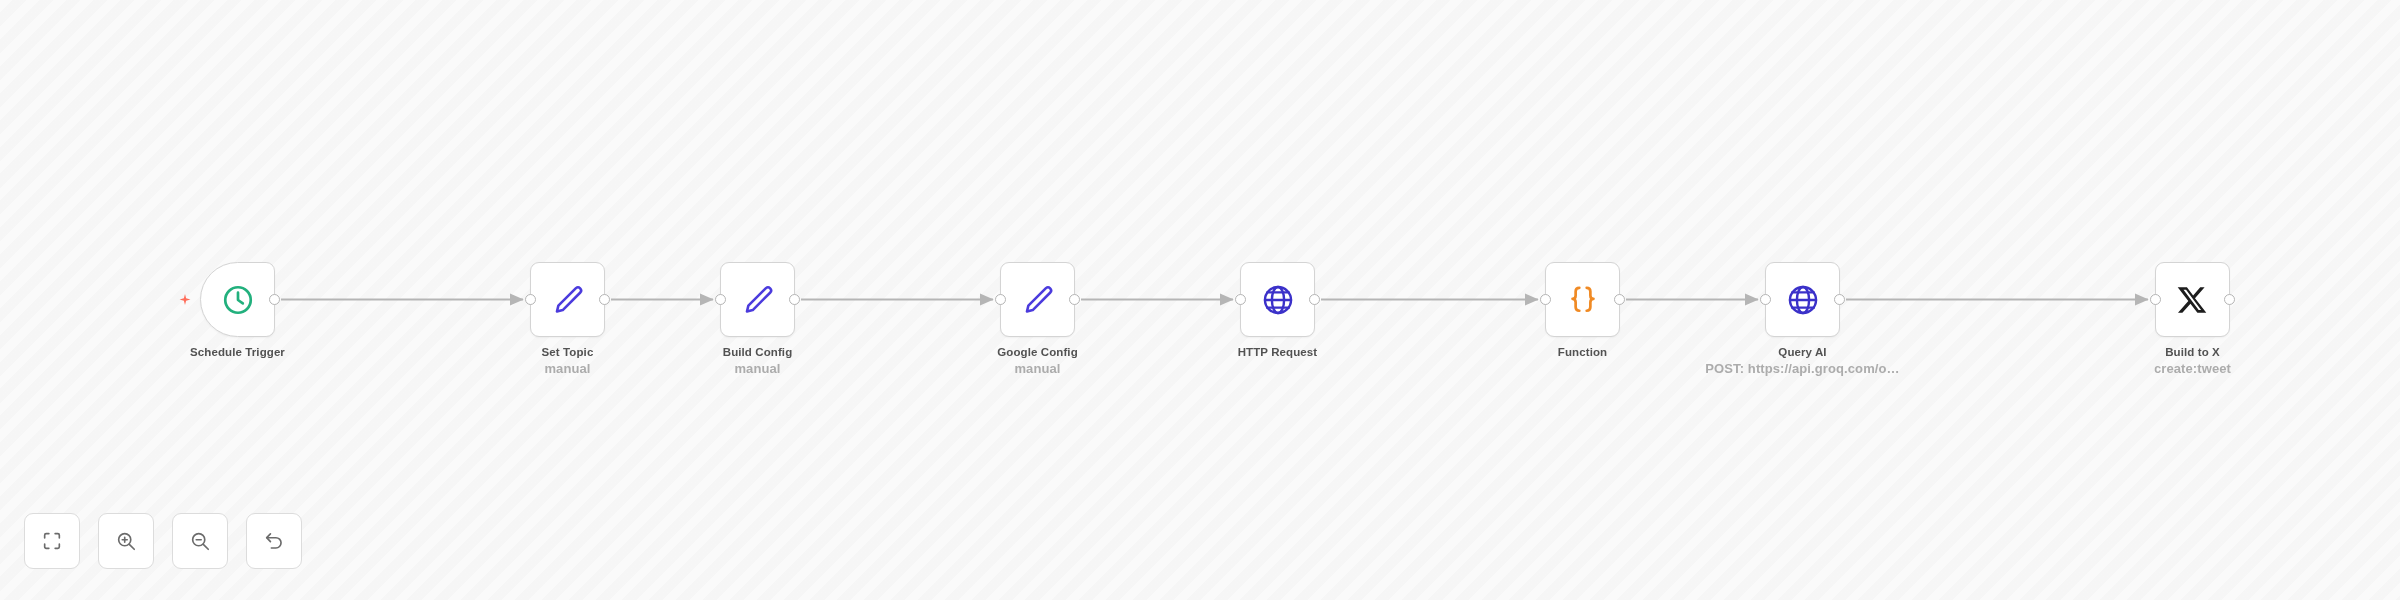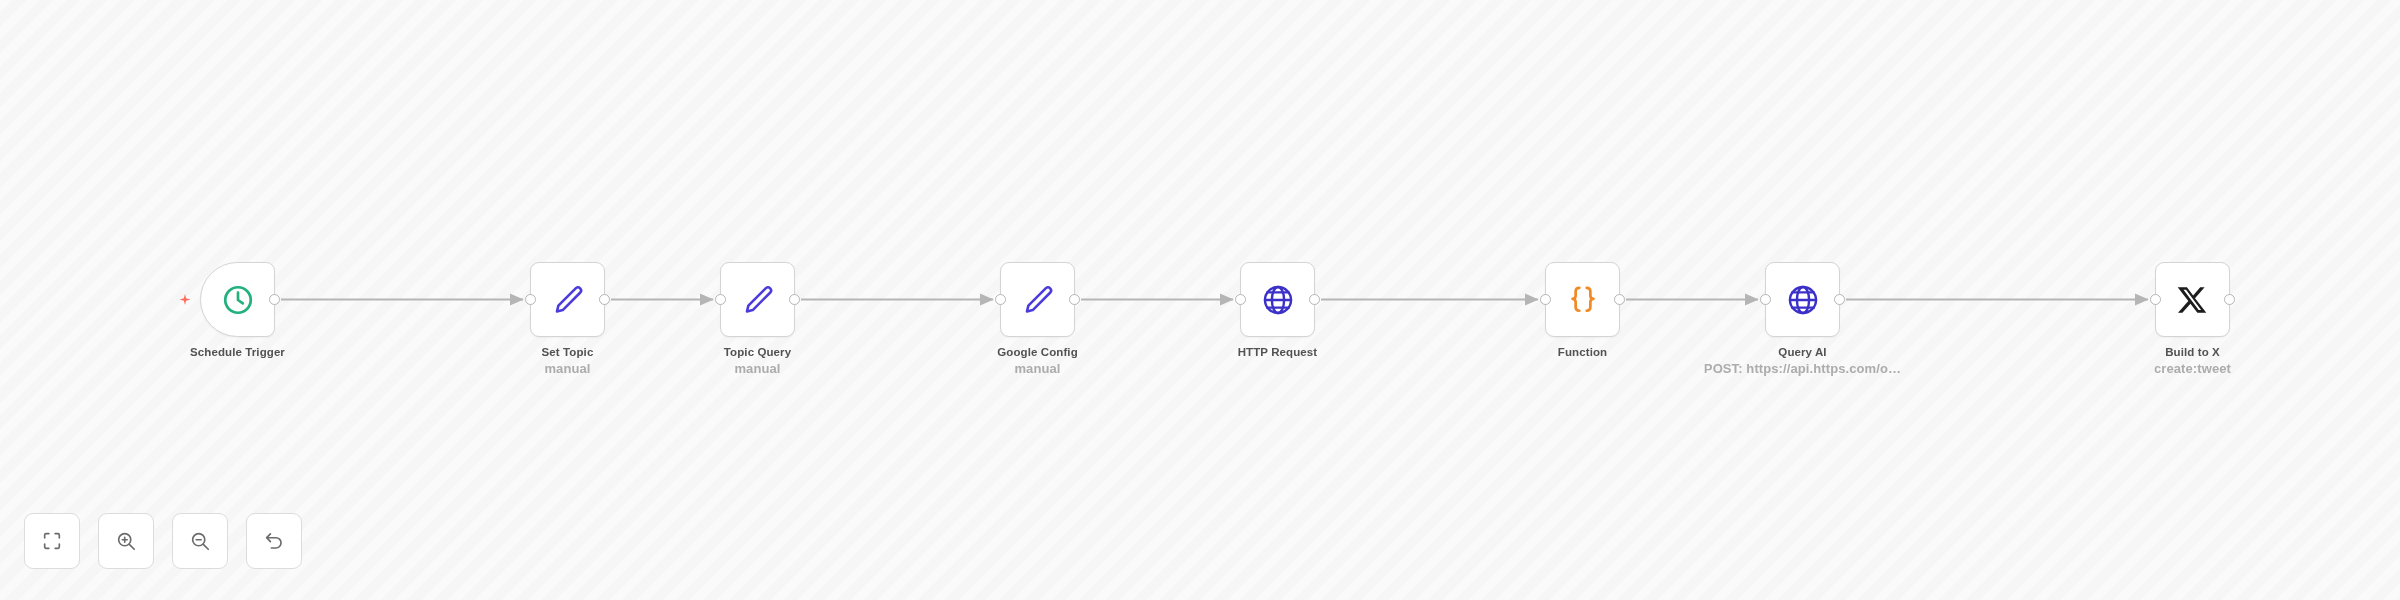--- a/index.html
+++ b/index.html
@@ -193,21 +193,21 @@
       <div class="node" style="left: 720px; top: 262px;">
         <div class="node-box">
           <span>
             <svg xmlns="http://www.w3.org/2000/svg" viewBox="0 0 24 24" class="node-icon" fill="none" stroke="#4b3bdd" stroke-width="1.8" stroke-linecap="round" stroke-linejoin="round">
               <path d="M17.6 3.6a2.2 2.2 0 0 1 3.1 3.1L8.3 19.1l-4.1 1 1-4.1L17.6 3.6z"></path>
             </svg>
           </span>
           <span class="port in"></span>
           <span class="port out"></span>
         </div>
-        <div class="node-label">Topic Query</div>
+        <div class="node-label">Build Config</div>
         <div class="node-sub">manual</div>
       </div>
       <div class="node" style="left: 1000px; top: 262px; padding-left: 40px;">
         <div class="node-box">
           <span>
             <svg xmlns="http://www.w3.org/2000/svg" viewBox="0 0 24 24" class="node-icon" fill="none" stroke="#4b3bdd" stroke-width="1.8" stroke-linecap="round" stroke-linejoin="round">
               <path d="M17.6 3.6a2.2 2.2 0 0 1 3.1 3.1L8.3 19.1l-4.1 1 1-4.1L17.6 3.6z"></path>
             </svg>
           </span>
           <span class="port in"></span>
@@ -249,21 +249,21 @@
             <svg xmlns="http://www.w3.org/2000/svg" viewBox="0 0 24 24" class="node-icon" fill="none" stroke="#3b31c9" stroke-width="1.7" stroke-linecap="round" stroke-linejoin="round">
               <circle cx="12" cy="12" r="9.2"></circle>
               <ellipse cx="12" cy="12" rx="4.3" ry="9.2"></ellipse>
               <path d="M2.8 12h18.4M4.4 6.6h15.2M4.4 17.4h15.2"></path>
             </svg>
           </span>
           <span class="port in"></span>
           <span class="port out"></span>
         </div>
         <div class="node-label">Query AI</div>
-        <div class="node-sub">POST: https://api.https.com/o…</div>
+        <div class="node-sub">POST: https://api.groq.com/o…</div>
       </div>
       <div class="node" style="left: 2155px; top: 262px;">
         <div class="node-box">
           <span>
             <svg xmlns="http://www.w3.org/2000/svg" viewBox="0 0 24 24" class="node-icon" fill="#1d1d1d">
               <path d="M17.1 3h3.1l-6.8 7.8L21.4 21h-6.3l-4.9-6.4L4.5 21H1.4l7.3-8.3L1.2 3h6.5l4.4 5.9L17.1 3zm-1.1 16.1h1.7L7.1 4.8H5.3l10.7 14.3z"></path>
             </svg>
           </span>
           <span class="port in"></span>
           <span class="port out"></span>

